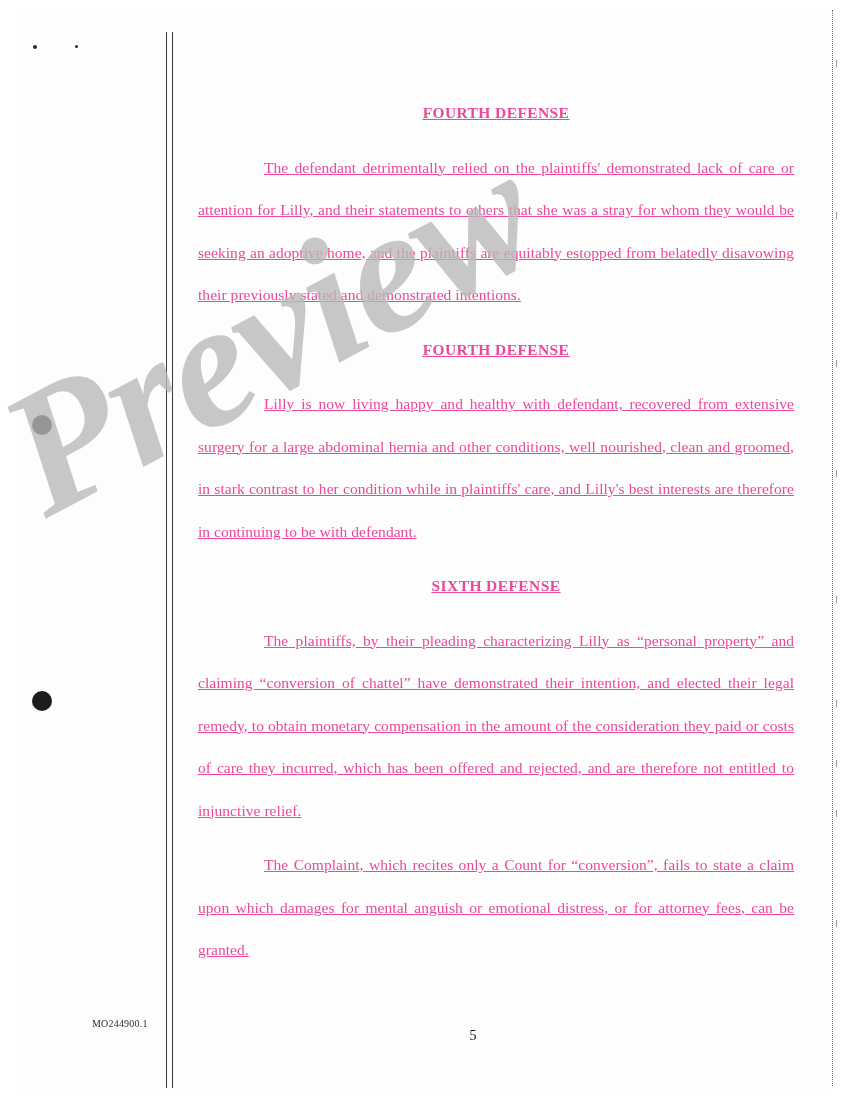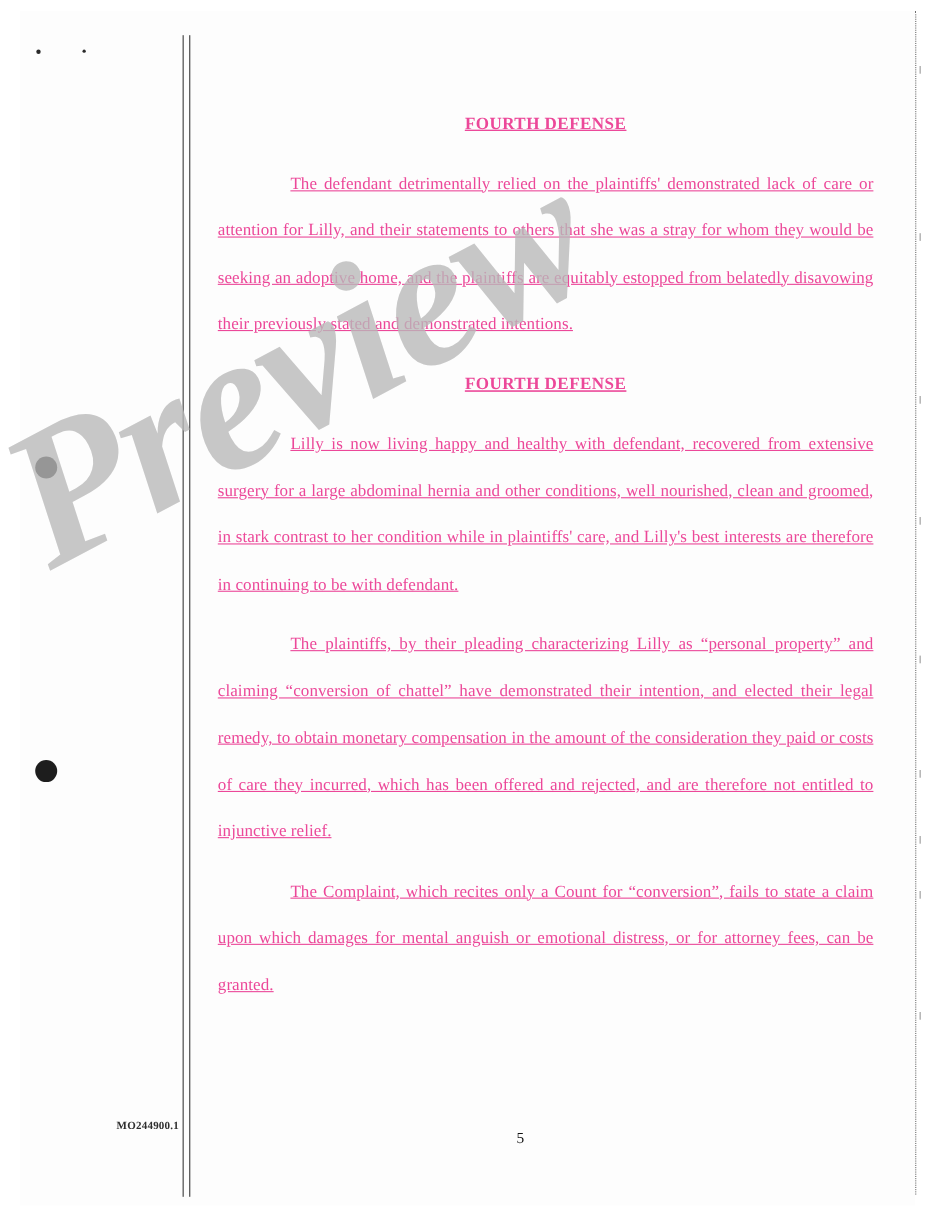--- a/index.html
+++ b/index.html
@@ -96,27 +96,26 @@
     text-align: justify;
     text-indent: 66px;
     line-height: 42.5px;
     letter-spacing: 0.05px;
   }
   .para.last-loose { text-align: justify; }
 
   
   .footer-id {
     position: absolute;
-    left: 106px;
+    left: 92px;
     top: 1018px;
     font-family: "Liberation Serif", serif;
     font-size: 10px;
     color: #2f2f2f;
     letter-spacing: 0.2px;
-    font-weight: bold;
   }
   .page-num {
     position: absolute;
     left: 0;
     top: 1028px;
     width: 850px;
     text-align: center;
     font-size: 14px;
     color: #111;
   }
@@ -170,20 +169,21 @@
   <div class="dash" style="top:920px"></div>
 
   <div class="doc">
 
     <p class="heading">FOURTH DEFENSE</p>
     <p class="para">The defendant detrimentally relied on the plaintiffs' demonstrated lack of care or attention for Lilly, and their statements to others that she was a stray for whom they would be seeking an adoptive home, and the plaintiffs are equitably estopped from belatedly disavowing their previously stated and demonstrated intentions.</p>
 
     <p class="heading">FOURTH DEFENSE</p>
     <p class="para">Lilly is now living happy and healthy with defendant, recovered from extensive surgery for a large abdominal hernia and other conditions, well nourished, clean and groomed, in stark contrast to her condition while in plaintiffs' care, and Lilly's best interests are therefore in continuing to be with defendant.</p>
 
+    <p class="heading">SIXTH DEFENSE</p>
     <p class="para">The plaintiffs, by their pleading characterizing Lilly as “personal property” and claiming “conversion of chattel” have demonstrated their intention, and elected their legal remedy, to obtain monetary compensation in the amount of the consideration they paid or costs of care they incurred, which has been offered and rejected, and are therefore not entitled to injunctive relief.</p>
 
     <p class="para last-loose">The Complaint, which recites only a Count for “conversion”, fails to state a claim upon which damages for mental anguish or emotional distress, or for attorney fees, can be granted.</p>
 
   </div>
 
   <div class="watermark">Preview</div>
 
   <div class="footer-id">MO244900.1</div>
 

